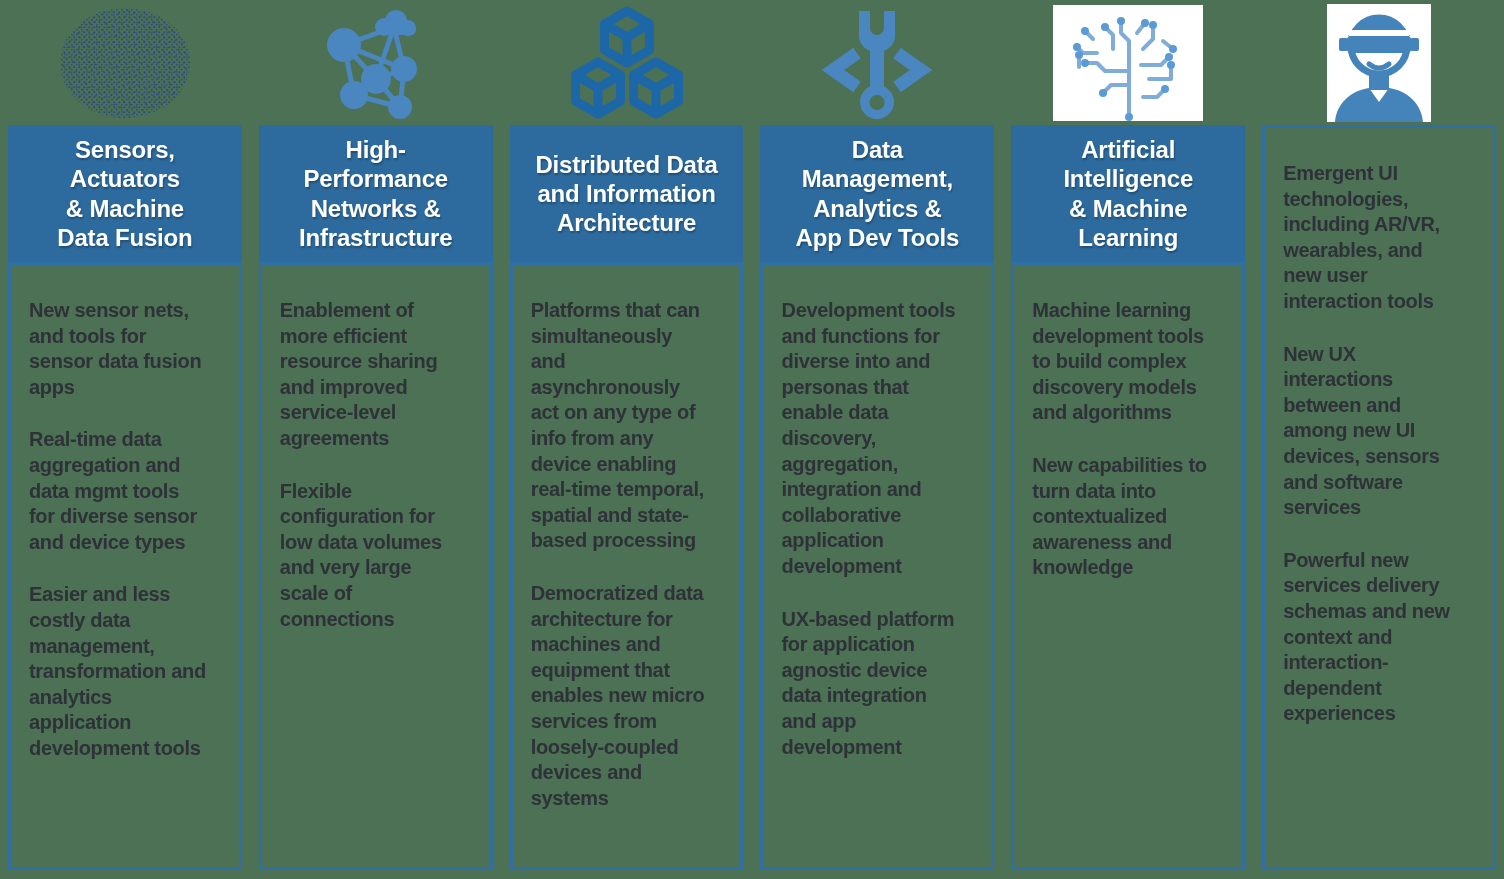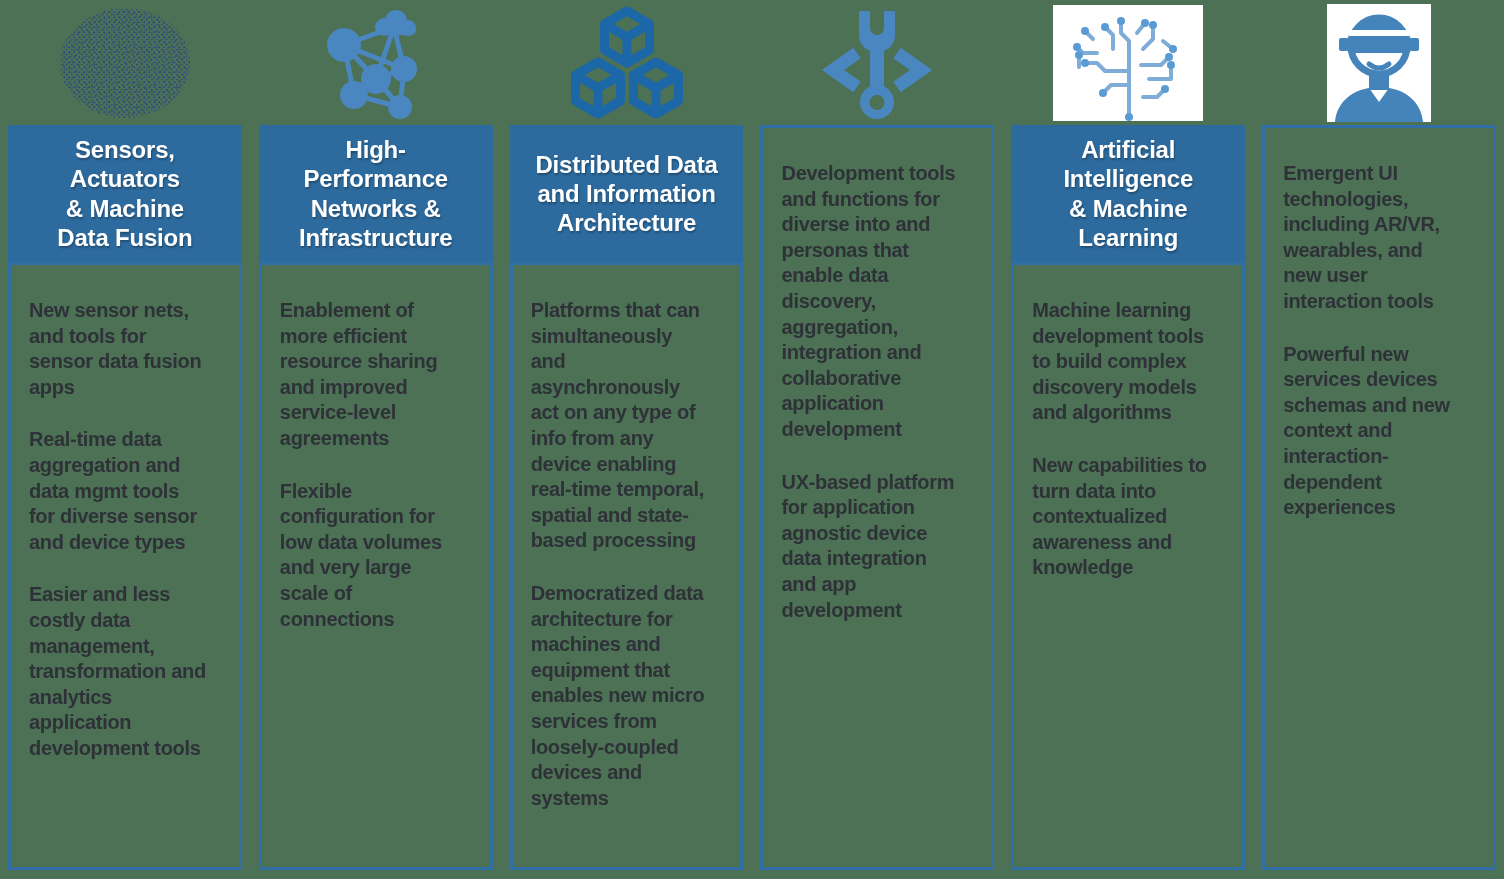--- a/index.html
+++ b/index.html
@@ -169,20 +169,26 @@
         <g stroke="#4a86c0" stroke-width="13" fill="none">
           <path d="M50 48 L26 65 L50 82"></path>
           <path d="M90 48 L114 65 L90 82"></path>
         </g>
         <g fill="#4a86c0">
           <path d="M52 6 h11 v17 a7 7 0 0 0 14 0 V6 h11 v25 c0 9 -8 16 -18 16 s-18 -7 -18 -16 Z"></path>
           <rect x="63" y="42" width="14" height="46"></rect>
           <path fill-rule="evenodd" d="M70 80 a17 17 0 1 0 0.02 0 Z M70 90 a7.5 7.5 0 1 1 -0.02 0 Z"></path>
         </g>
       </svg>
+    </div>
+    <div class="col-header">
+      <span>Data
+Management,
+Analytics &amp;
+App Dev Tools</span>
     </div>
     <div class="panel">
       <p>Development tools and functions for diverse into and personas that enable data discovery, aggregation, integration and collaborative application development</p>
       <p>UX-based platform for application agnostic device data integration and app development</p>
     </div>
   </div>
 
   <div class="column">
     <div class="icon-area">
       <svg width="150" height="116" viewBox="0 0 150 116">
@@ -245,17 +251,18 @@
         <path d="M31 35 A28 28 0 0 1 81 35" stroke="#4584bb" stroke-width="13" fill="none"></path>
         <rect x="26" y="26" width="60" height="6" fill="#ffffff"></rect>
         <rect x="24" y="32" width="64" height="17" rx="4" fill="#4584bb"></rect>
         <rect x="16" y="34" width="9" height="13" rx="2" fill="#4584bb"></rect>
         <rect x="87" y="34" width="9" height="13" rx="2" fill="#4584bb"></rect>
         <path d="M46 60 Q56 68 66 60" stroke="#4584bb" stroke-width="5" fill="none" stroke-linecap="round"></path>
       </svg>
     </div>
     <div class="panel">
       <p>Emergent UI technologies, including AR/VR, wearables, and new user interaction tools</p>
-      <p>Powerful new services devices schemas and new context and interaction-dependent experiences</p>
+      <p>New UX interactions between and among new UI devices, sensors and software services</p>
+      <p>Powerful new services delivery schemas and new context and interaction-dependent experiences</p>
     </div>
   </div>
 
 </div>
 
 </body></html>

